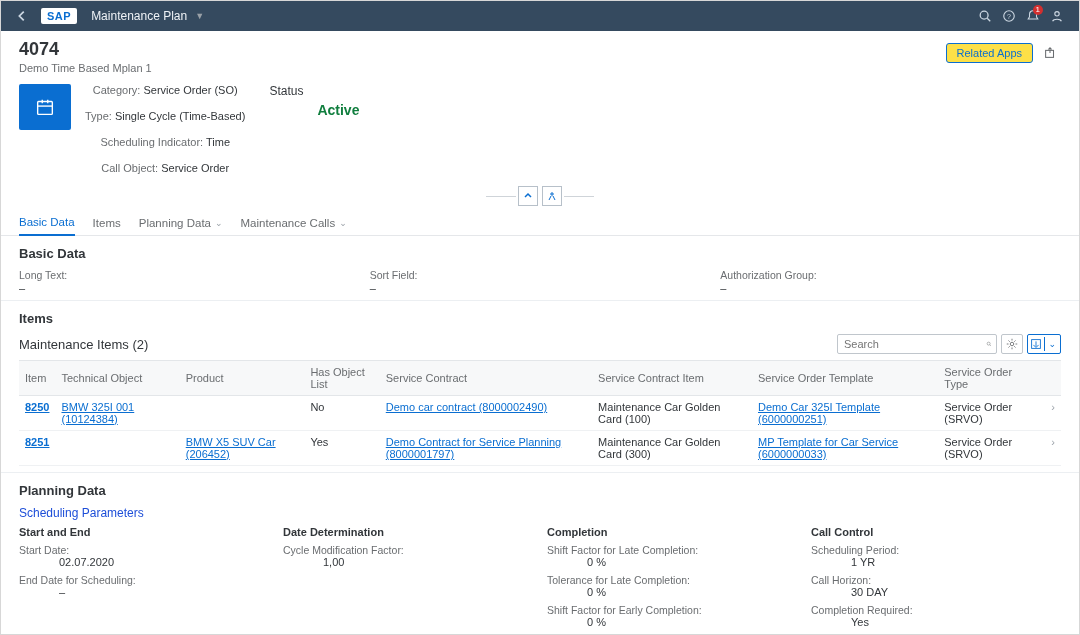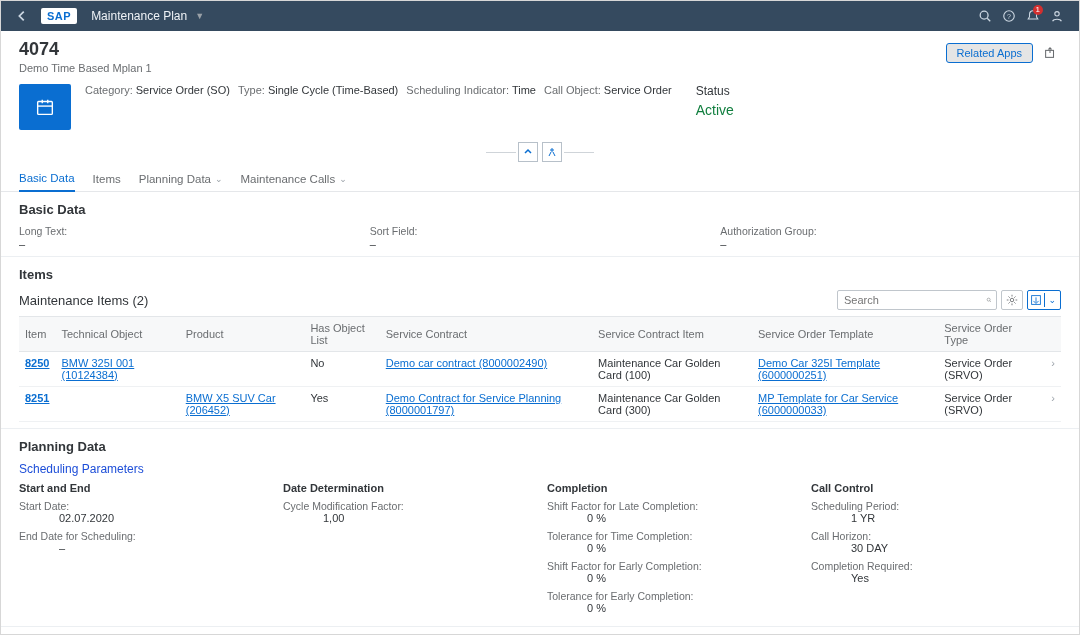--- a/index.html
+++ b/index.html
@@ -14,31 +14,31 @@
   .title-sel { display:flex; align-items:center; gap:8px; color:#eef2f6; font-size:12px; margin-left:6px; cursor:pointer;}
   .shell-spacer { flex:1; }
   .shell-icon { width:24px; height:22px; display:flex; align-items:center; justify-content:center; color:#cbd6e1; cursor:pointer; position:relative; }
   .badge { position:absolute; top:0; right:2px; background:#d32f2f; color:#fff; font-size:8px; border-radius:6px; padding:0 3px; line-height:10px;}
 
   
   .page-hdr { padding:8px 18px 4px 18px; display:flex; justify-content:space-between; }
   .page-hdr h1 { font-size:18px; font-weight:700; color:#32363a; margin-bottom:2px;}
   .subt { color:#6a6d70; font-size:11px; }
   .hdr-actions { display:flex; align-items:flex-start; gap:6px; margin-top:4px;}
-  .btn-sec { border:1px solid #0a6ed1; color:#0a6ed1; background:#e5e5e5; padding:3px 10px; font-size:11px; border-radius:3px; cursor:pointer;}
+  .btn-sec { border:1px solid #0a6ed1; color:#0a6ed1; background:#fde047; padding:3px 10px; font-size:11px; border-radius:3px; cursor:pointer;}
   .share-icn { color:#6a6d70; cursor:pointer; padding:3px 4px;}
 
   
   .obj { display:flex; padding:6px 18px 10px 18px; gap:14px; align-items:flex-start; }
   .obj-iconbox { width:52px; height:46px; background:#0a6ed1; display:flex; align-items:center; justify-content:center; color:#fff; border-radius:2px; }
-  .obj-facts { display:flex; flex-direction:row; gap:8px; font-size:11px; color:#32363a;text-align:center;}
+  .obj-facts { display:flex; flex-direction:column; gap:14px; font-size:11px; color:#32363a;text-align:center;}
   .obj-facts .lbl { color:#6a6d70; }
   .obj-status-col { margin-left:10px;}
   .obj-status-col .s-lbl { color:#32363a; font-size:12px; margin-bottom:4px;}
-  .obj-status-col .s-val { color:#107e3e; font-size:14px; font-weight:400;}
+  .obj-status-col .s-val { color:#107e3e; font-size:14px; font-weight:700;margin-left:48px;}
 
   
   .float-ctrl { display:flex; align-items:center; justify-content:center; margin:2px 0 4px 0; position:relative;}
   .float-ctrl:before, .float-ctrl:after { content:""; flex:0 0 30px; border-top:1px solid #cfd4d9;}
   .float-btn { width:20px; height:20px; border:1px solid #b7c0c9; display:flex; align-items:center; justify-content:center; font-size:10px; color:#0a6ed1; background:#fff; cursor:pointer; margin:0 2px;}
 
   
   .tabs { display:flex; gap:18px; border-bottom:1px solid #e5e7ea; padding:0 18px; align-items:flex-end;}
   .tab { padding:6px 0; color:#6a6d70; font-size:11.5px; cursor:pointer; display:flex; align-items:center; gap:4px;}
   .tab.active { color:#0a6ed1; border-bottom:2px solid #0a6ed1; margin-bottom:-1px;}
@@ -310,21 +310,21 @@
           </div>
       </div>
 
       <div>
         <div class="col-head">Completion</div>
         <div class="kv">
             <div class="k">Shift Factor for Late Completion:</div>
             <div class="v">0 %</div>
           </div>
         <div class="kv">
-            <div class="k">Tolerance for Time Completion:</div>
+            <div class="k">Tolerance for Late Completion:</div>
             <div class="v">0 %</div>
           </div>
         <div class="kv">
             <div class="k">Shift Factor for Early Completion:</div>
             <div class="v">0 %</div>
           </div>
         <div class="kv">
             <div class="k">Tolerance for Early Completion:</div>
             <div class="v">0 %</div>
           </div>

